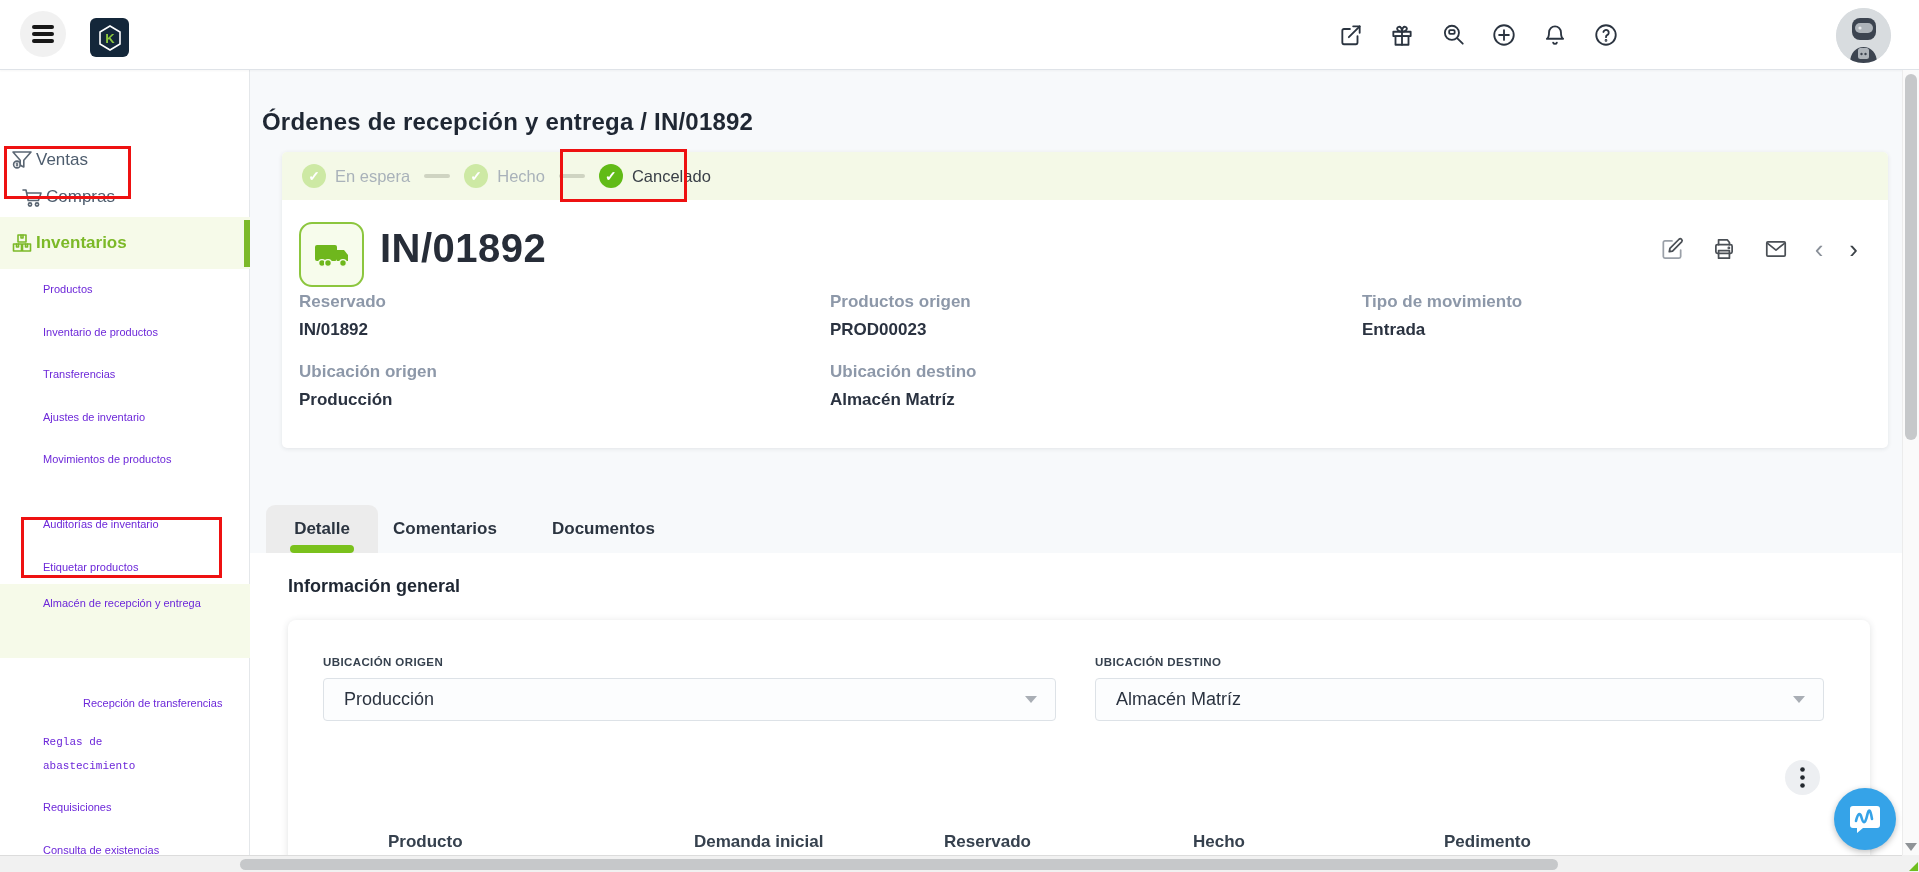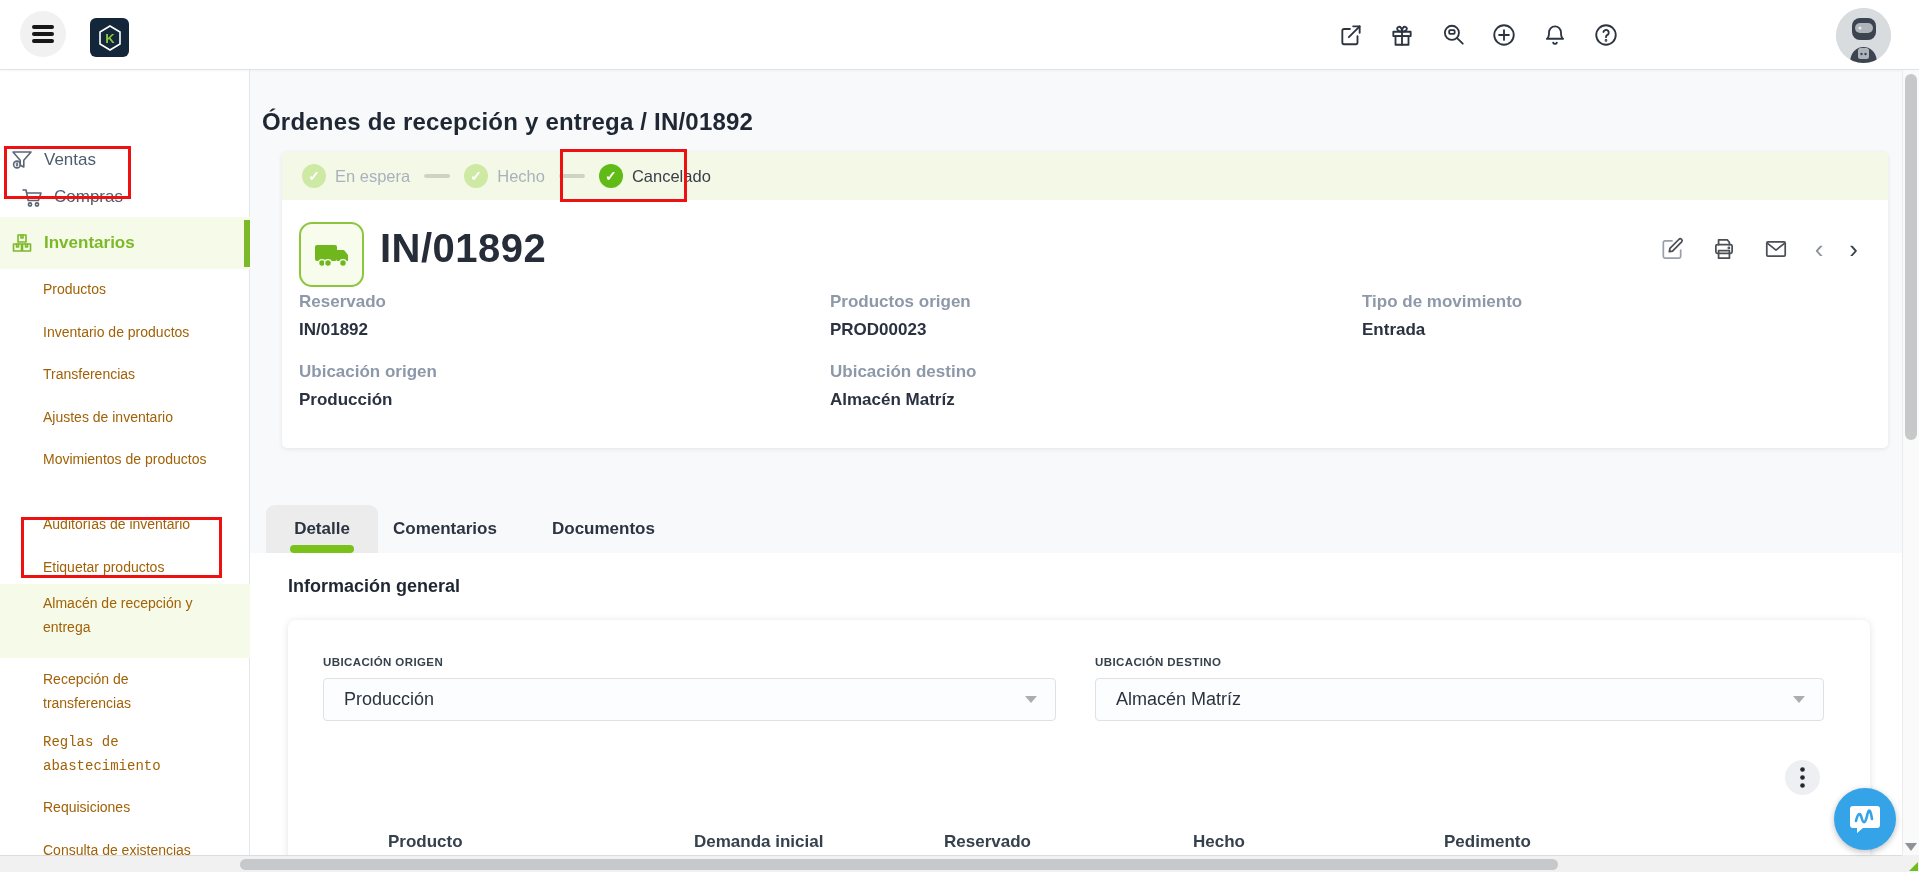--- a/index.html
+++ b/index.html
@@ -27,26 +27,26 @@
   #userblock { position:absolute; top:8px; right:100px; width:380px; text-align:right; }
   #username { font-size:19px; font-weight:700; color:#2a3240; letter-spacing:.2px; }
   #userrole { font-size:16px; color:#8296ab; margin-top:4px; }
   #avatar { position:absolute; right:28px; top:8px; width:55px; height:55px;
     border-radius:50%; background:#d8dcdf; overflow:hidden; cursor:pointer; }
 
   
   #sidebar { position:absolute; left:0; top:70px; width:250px; height:802px;
     background:#ffffff; border-right:1px solid #e4e7ea; z-index:10; }
   .side-item { position:absolute; left:0; width:250px; display:flex;
-    align-items:center; gap:10px; padding-left:10px; color:#4e5d6e;
+    align-items:center; gap:2px; padding-left:10px; color:#4e5d6e;
     font-size:17px; cursor:pointer; }
   .side-item svg { width:24px; height:24px; stroke:#5a6673; fill:none;
     stroke-width:1.6; stroke-linecap:round; stroke-linejoin:round; flex:0 0 auto; }
-  .side-sub { position:absolute; left:43px; width:182px; color:#a16207;
-    font-size:14px; line-height:24px; cursor:pointer; }
+  .side-sub { position:absolute; left:43px; width:182px; color:#6d28d9;
+    font-size:11px; line-height:24px; cursor:pointer; }
   .row-active { position:absolute; left:0; width:250px; background:#f6fae9; }
   .green-ind { position:absolute; left:244px; width:6px; background:#7cb928; }
   .inv-label { color:#7cb928 !important; font-weight:600; }
   .inv-label svg { stroke:#7cb928; }
 
   .annotation { position:absolute; border:3px solid #ee1111; z-index:40;
     background:transparent; pointer-events:none; }
 
   
   #breadcrumb { position:absolute; left:262px; top:86px; font-size:24px;
@@ -246,21 +246,21 @@
   </div>
 
   <div class="side-sub" style="top:207px;"><span>Productos</span></div>
   <div class="side-sub" style="top:250px;"><span>Inventario de productos</span></div>
   <div class="side-sub" style="top:292px;"><span>Transferencias</span></div>
   <div class="side-sub" style="top:335px;"><span>Ajustes de inventario</span></div>
   <div class="side-sub" style="top:377px; width:170px;"><span>Movimientos de productos</span></div>
   <div class="side-sub" style="top:442px; width:195px;"><span>Auditorías de inventario</span></div>
   <div class="side-sub" style="top:485px;"><span>Etiquetar productos</span></div>
   <div class="side-sub" style="top:521px; width:178px;"><span>Almacén de recepción y entrega</span></div>
-  <div class="side-sub" style="top:597px; width:150px;"><span>Recepción de transferencias</span></div>
+  <div class="side-sub" style="top:621px; width:150px;margin-left:40px;"><span>Recepción de transferencias</span></div>
   <div class="side-sub" style="top:660px; width:150px;font-family:Liberation Mono, monospace;"><span>Reglas de abastecimiento</span></div>
   <div class="side-sub" style="top:725px;"><span>Requisiciones</span></div>
   <div class="side-sub" style="top:768px; width:200px;"><span>Consulta de existencias</span></div>
 
 </div>
 
 <div class="annotation" style="left:4px; top:146px; width:127px; height:53px;"></div>
 <div class="annotation" style="left:21px; top:517px; width:201px; height:61px;"></div>
 <div class="annotation" style="left:560px; top:149px; width:127px; height:53px;"></div>
 

